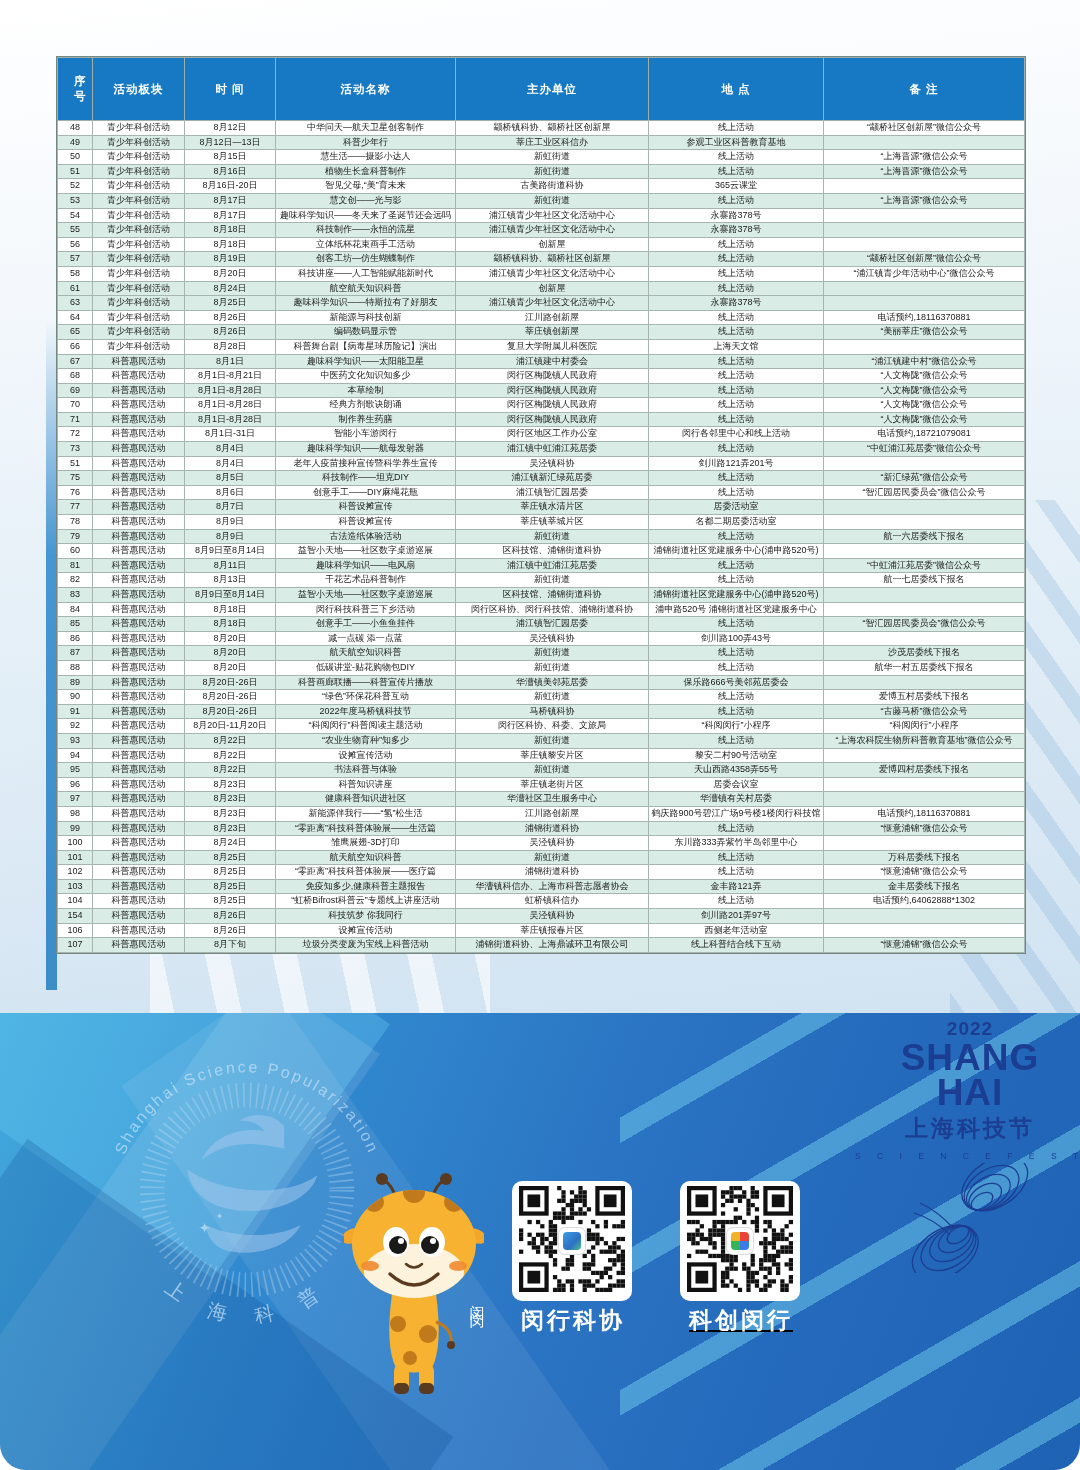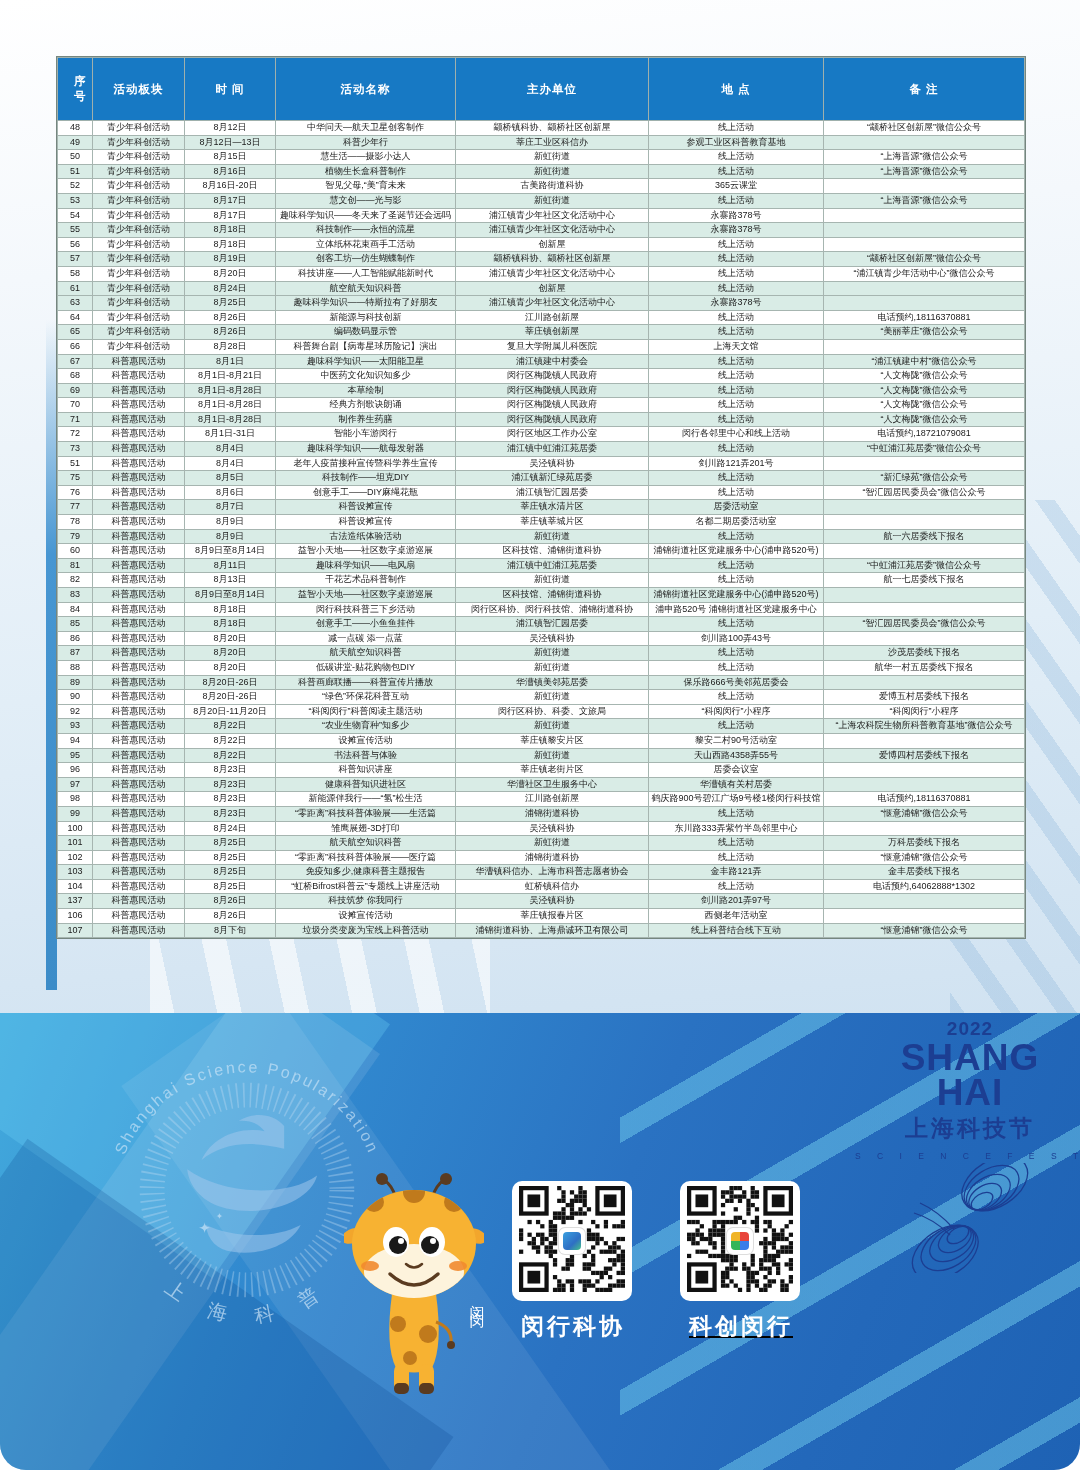--- a/index.html
+++ b/index.html
@@ -39,21 +39,21 @@
   .mascot-name{position:absolute;left:466px;top:280px;color:#fff;font-size:15px;line-height:22px;
         writing-mode:vertical-rl;letter-spacing:8px;}
   .qr-block{position:absolute;top:168px;width:122px;text-align:center;}
   .qr-box{width:120px;height:120px;background:#fff;border-radius:10px;padding:0;display:flex;
         align-items:center;justify-content:center;position:relative;}
   .qr-icon{position:absolute;left:47px;top:47px;width:26px;height:26px;background:#fff;border-radius:6px;
         display:flex;align-items:center;justify-content:center;box-shadow:0 0 0 1px #ddd;}
   .qr-icon-inner{width:18px;height:18px;border-radius:4px;}
   .qr-icon-blue{background:linear-gradient(135deg,#3aa0e0,#2e6fc4 60%,#45c08a);}
   .qr-icon-multi{background:conic-gradient(#e8443a 0 25%,#3a7de8 25% 50%,#35b558 50% 75%,#f0b428 75% 100%);}
-  .qr-label{margin-top:10px;color:#fff;font-size:23px;font-weight:bold;letter-spacing:3px;}
+  .qr-label{margin-top:4px;color:#fff;font-size:23px;font-weight:bold;letter-spacing:3px;}
 
   .logo{position:absolute;left:855px;top:5px;width:230px;text-align:center;color:#1c3e92;}
   .logo .year{font-size:19px;font-weight:bold;letter-spacing:1px;}
   .logo .l1{font-size:37px;font-weight:bold;line-height:0.95;letter-spacing:1px;}
   .logo .l2{font-size:37px;font-weight:bold;line-height:0.95;letter-spacing:1px;}
   .logo .cn{font-size:23px;font-weight:bold;letter-spacing:3px;margin-top:3px;}
   .logo .en{font-size:8.5px;letter-spacing:7px;margin-top:7px;white-space:nowrap;}
   .logo svg{margin-top:2px;}
 </style>
 </head>
@@ -440,20 +440,29 @@
         </tr>
         <tr>
           <td>90</td>
           <td>科普惠民活动</td>
           <td>8月20日-26日</td>
           <td>“绿色”环保花科普互动</td>
           <td>新虹街道</td>
           <td>线上活动</td>
           <td>爱博五村居委线下报名</td>
         </tr>
+        <tr class="alt">
+          <td>91</td>
+          <td>科普惠民活动</td>
+          <td>8月20日-26日</td>
+          <td>2022年度马桥镇科技节</td>
+          <td>马桥镇科协</td>
+          <td>线上活动</td>
+          <td>“古藤马桥”微信公众号</td>
+        </tr>
         <tr>
           <td>92</td>
           <td>科普惠民活动</td>
           <td>8月20日-11月20日</td>
           <td>“科阅闵行”科普阅读主题活动</td>
           <td>闵行区科协、科委、文旅局</td>
           <td>“科阅闵行”小程序</td>
           <td>“科阅闵行”小程序</td>
         </tr>
         <tr class="alt">
@@ -558,21 +567,21 @@
         <tr>
           <td>104</td>
           <td>科普惠民活动</td>
           <td>8月25日</td>
           <td>“虹桥Bifrost科普云”专题线上讲座活动</td>
           <td>虹桥镇科信办</td>
           <td>线上活动</td>
           <td>电话预约,64062888*1302</td>
         </tr>
         <tr class="alt">
-          <td>137</td>
+          <td>154</td>
           <td>科普惠民活动</td>
           <td>8月26日</td>
           <td>科技筑梦 你我同行</td>
           <td>吴泾镇科协</td>
           <td>剑川路201弄97号</td>
           <td></td>
         </tr>
         <tr>
           <td>106</td>
           <td>科普惠民活动</td>

